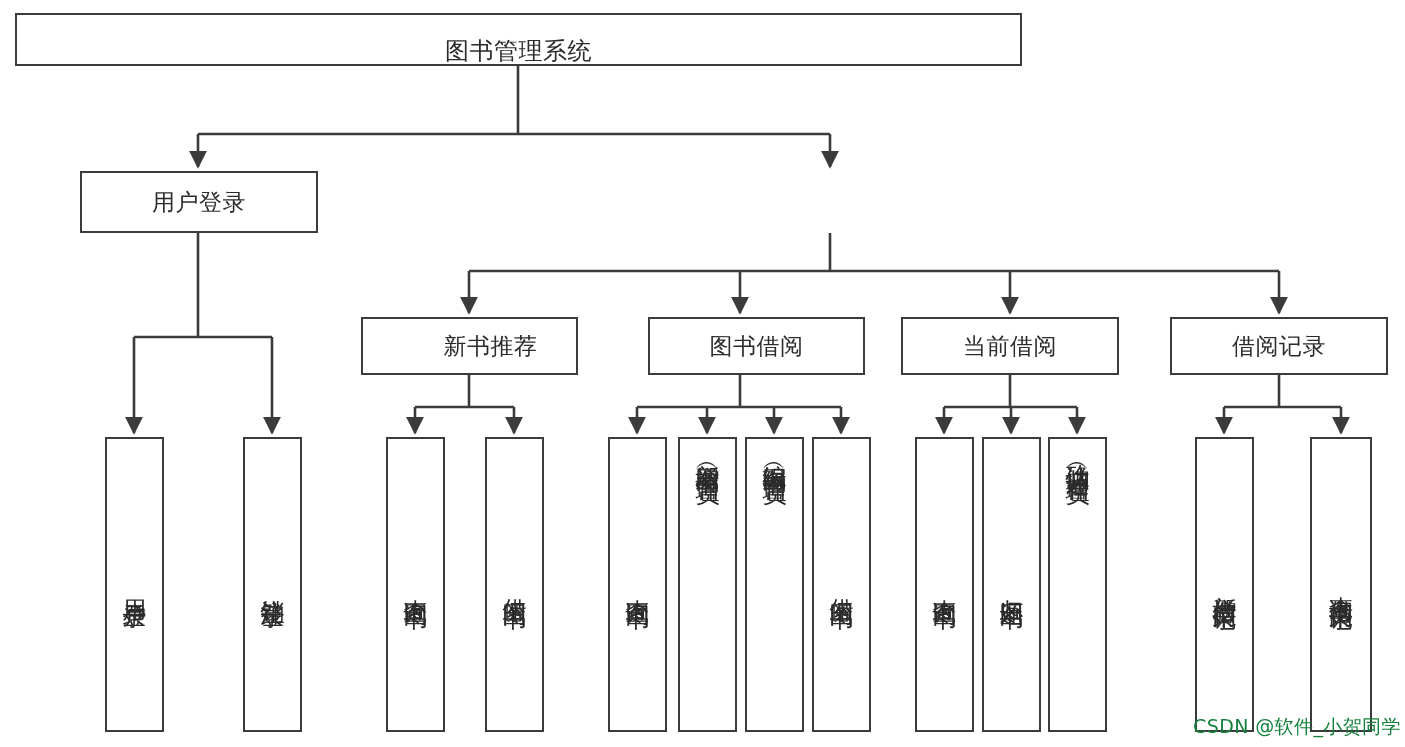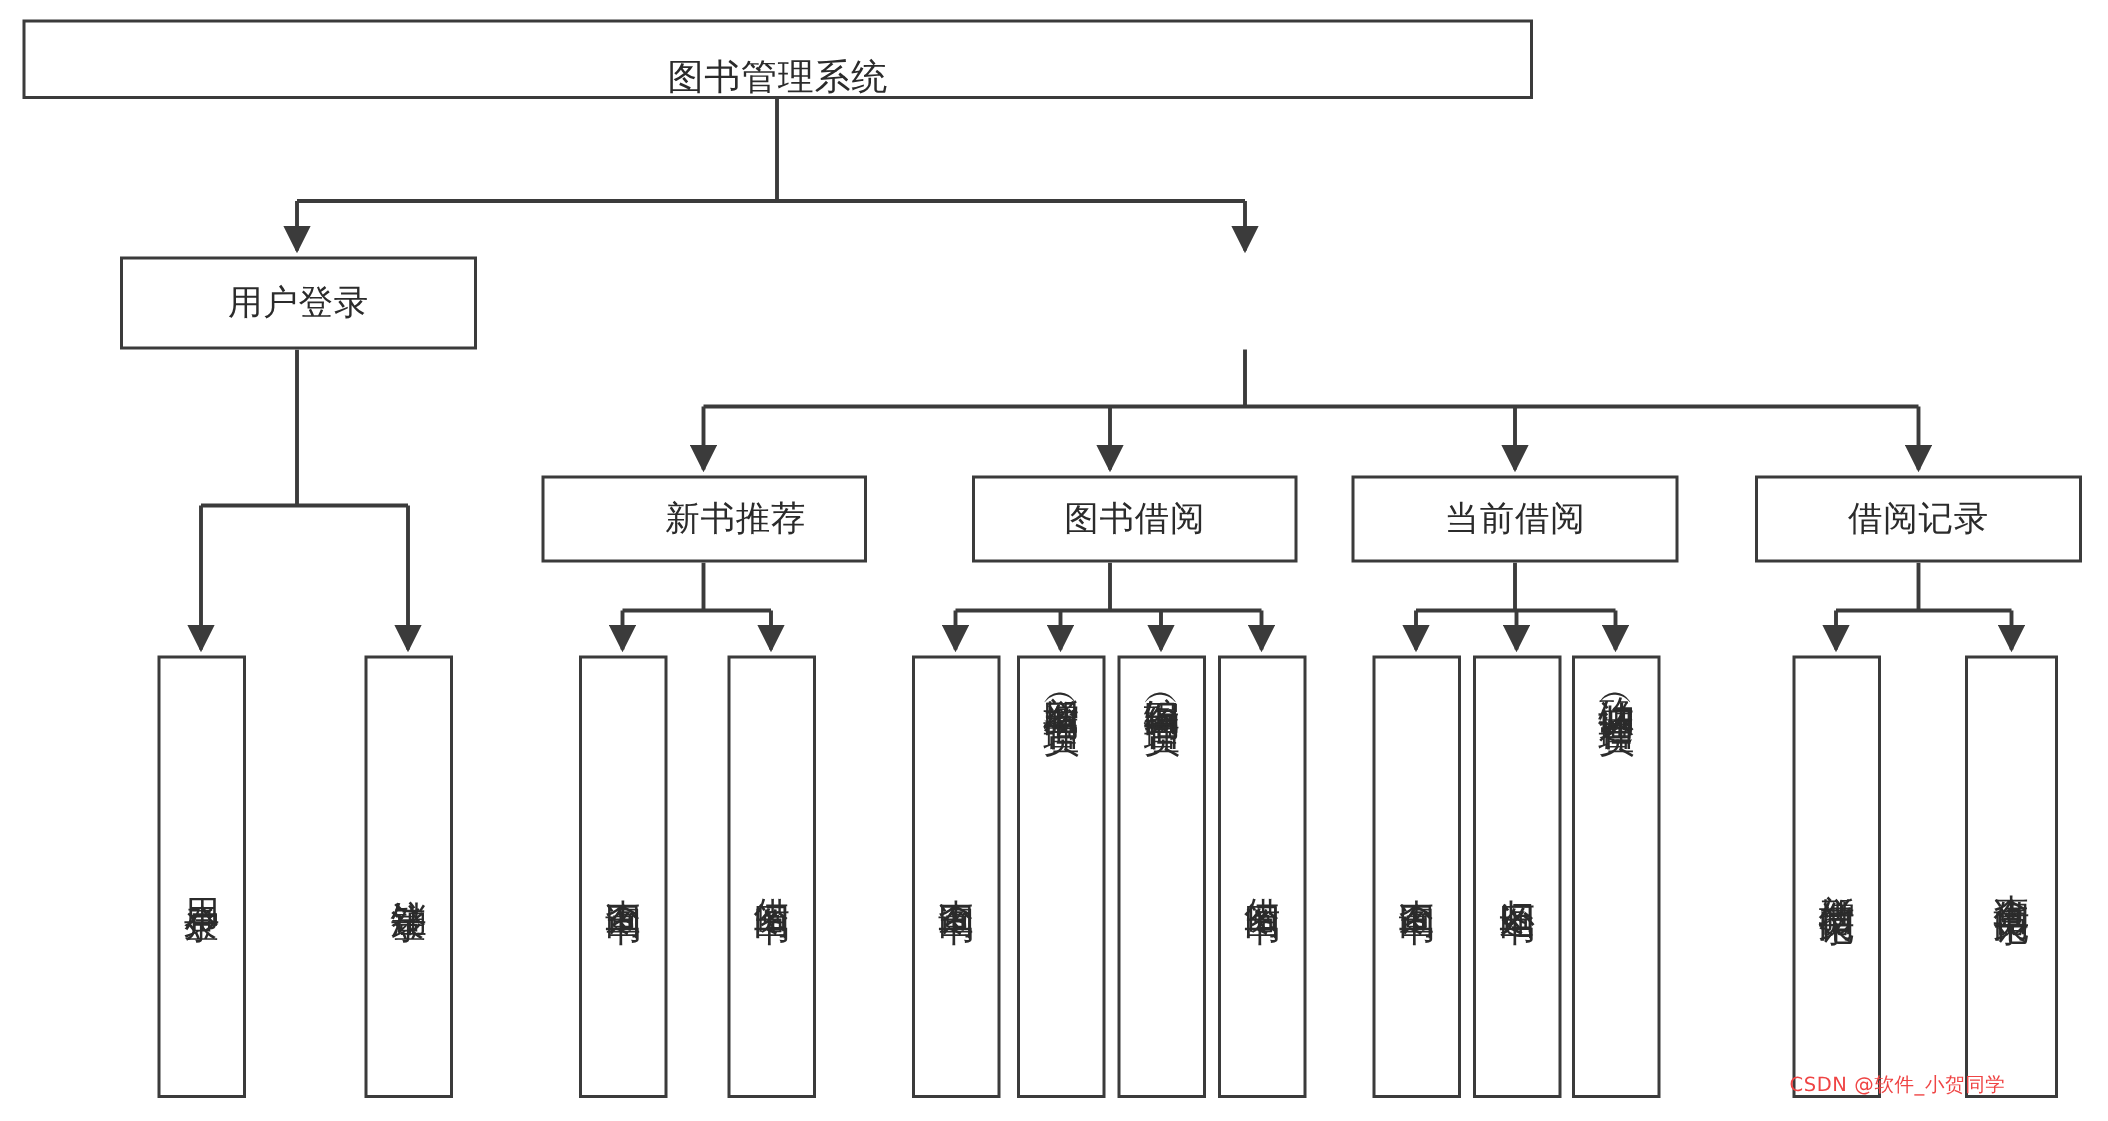--- a/index.html
+++ b/index.html
@@ -54,22 +54,22 @@
   .node.vert .label {
     writing-mode: vertical-rl;
     text-orientation: upright;
     font-size: 24px;
     line-height: 1.0;
     letter-spacing: 2.5px;
     white-space: nowrap;
   }
   .watermark {
     position: absolute;
-    color: #ef4444;
-    font-size: 13px;
+    color: #15803d;
+    font-size: 19px;
     white-space: nowrap;
     letter-spacing: 0.4px;
     font-family: "DejaVu Sans", "Liberation Sans", sans-serif;
   }
 </style>
 </head>
 <body>
 
 <div id="canvas">
 

